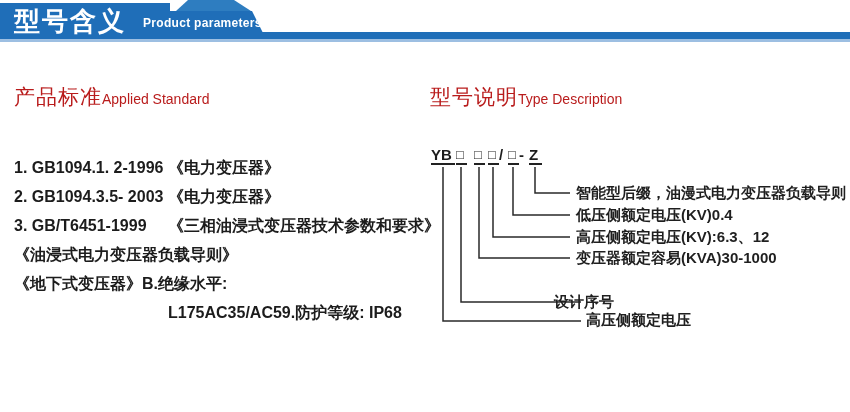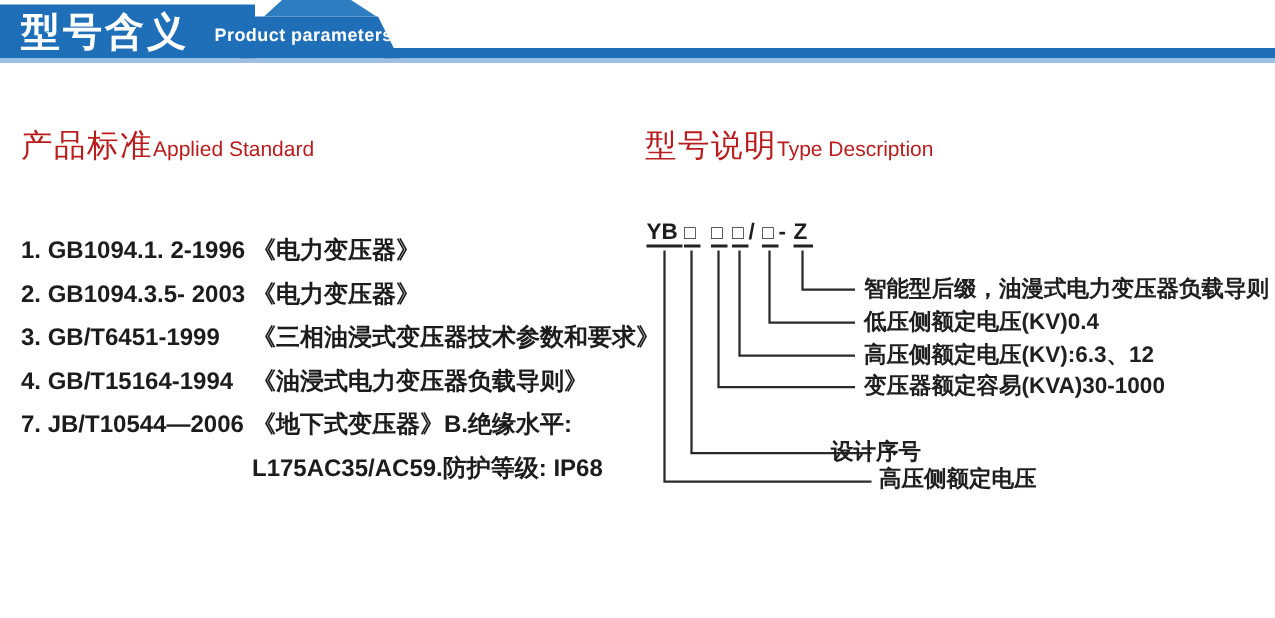--- a/index.html
+++ b/index.html
@@ -72,25 +72,23 @@
   </div>
   <div class="std-row">
     <span class="code">2. GB1094.3.5- 2003</span>
       <span class="title">《电力变压器》</span>
   </div>
   <div class="std-row">
     <span class="code">3. GB/T6451-1999</span>
       <span class="title">《三相油浸式变压器技术参数和要求》</span>
   </div>
   <div class="std-row">
-    <span class="code">4. GB/T15164-1994</span>
       <span class="title">《油浸式电力变压器负载导则》</span>
   </div>
   <div class="std-row">
-    <span class="code">7. JB/T10544—2006</span>
       <span class="title">《地下式变压器》B.绝缘水平:</span>
   </div>
   <div class="std-row">
     <span class="code"></span>
       <span class="title">L175AC35/AC59.防护等级: IP68</span>
   </div>
 </div>
 
 <div class="sec-head right">
   <span class="cn">型号说明</span><span class="en">Type Description</span>

